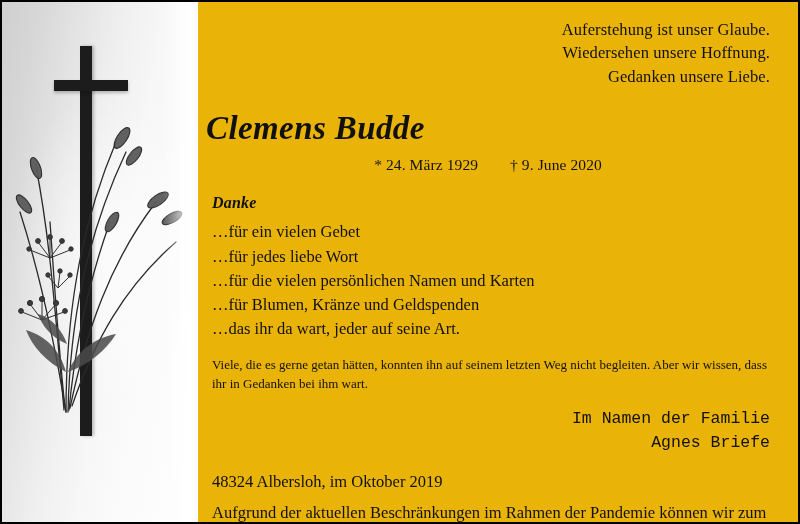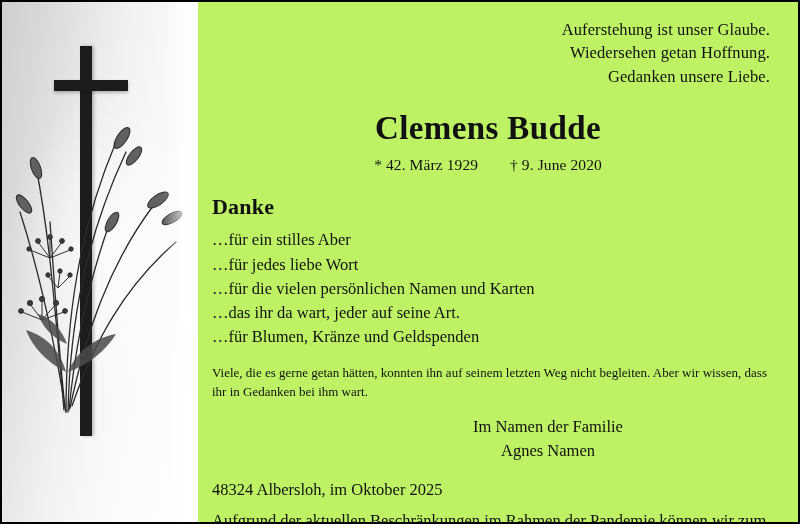--- a/index.html
+++ b/index.html
@@ -10,21 +10,21 @@
   body {
     font-family: "Liberation Serif", serif;
     color: #111;
   }
   .page {
     position: relative;
     width: 800px;
     height: 524px;
     box-sizing: border-box;
     border: 2px solid #000;
-    background: #bef264;
+    background: #eab308;
     overflow: hidden;
   }
 
   
   .left-panel {
     position: absolute;
     left: 0;
     top: 0;
     width: 196px;
     height: 520px;
@@ -98,63 +98,66 @@
   .verse {
     text-align: right;
     font-size: 16.5px;
     line-height: 1.42;
     letter-spacing: 0.1px;
     margin-top: 4px;
   }
   .verse div { white-space: nowrap; }
 
   .name {
-    text-align: center;
+    text-align: left;
     font-size: 33px;
     font-weight: bold;
     letter-spacing: 0.4px;
     margin-top: 22px;
+    font-style: italic;
   }
   .dates {
     text-align: center;
     font-size: 15.5px;
     margin-top: 9px;
     letter-spacing: 0.1px;
   }
   .dates .sep { display: inline-block; width: 24px; }
 
   .danke {
-    font-size: 22px;
+    font-size: 16px;
     font-weight: bold;
     margin-top: 20px;
     margin-left: 6px;
     letter-spacing: 0.2px;
+    font-style: italic;
   }
 
   .thanks-list {
     margin-top: 8px;
     margin-left: 6px;
     font-size: 16.5px;
     line-height: 1.47;
   }
 
   .paragraph {
     margin-top: 13px;
     margin-left: 6px;
     font-size: 13px;
     line-height: 1.47;
     max-width: 556px;
   }
 
   .family {
     margin-top: 14px;
-    text-align: center;
+    text-align: right;
     font-size: 16.5px;
     line-height: 1.5;
     padding-left: 120px;
+    font-family: Liberation Mono, monospace;
   }
 
   .place {
     margin-top: 16px;
     margin-left: 6px;
     font-size: 16.5px;
   }
 
   .notice {
     margin-top: 9px;
@@ -228,47 +231,47 @@
       </g>
     </svg>
 
     <div class="panel-edge"></div>
   </div>
 
   <div class="content">
 
     <div class="verse">
       <div>Auferstehung ist unser Glaube.</div>
-      <div>Wiedersehen getan Hoffnung.</div>
+      <div>Wiedersehen unsere Hoffnung.</div>
       <div>Gedanken unsere Liebe.</div>
     </div>
 
     <div class="name">Clemens Budde</div>
 
     <div class="dates">
-      <span>* 42. März 1929</span>
+      <span>* 24. März 1929</span>
       <span class="sep"></span>
       <span>† 9. June 2020</span>
     </div>
 
     <div class="danke">Danke</div>
 
     <div class="thanks-list">
-      <div>…für ein stilles Aber</div>
+      <div>…für ein vielen Gebet</div>
       <div>…für jedes liebe Wort</div>
       <div>…für die vielen persönlichen Namen und Karten</div>
+      <div>…für Blumen, Kränze und Geldspenden</div>
       <div>…das ihr da wart, jeder auf seine Art.</div>
-      <div>…für Blumen, Kränze und Geldspenden</div>
     </div>
 
     <div class="paragraph">Viele, die es gerne getan hätten, konnten ihn auf seinem letzten Weg nicht begleiten. Aber wir wissen, dass ihr in Gedanken bei ihm wart.</div>
 
     <div class="family">
       <div>Im Namen der Familie</div>
-      <div>Agnes Namen</div>
-    </div>
-
-    <div class="place">48324 Albersloh, im Oktober 2025</div>
+      <div>Agnes Briefe</div>
+    </div>
+
+    <div class="place">48324 Albersloh, im Oktober 2019</div>
 
     <div class="notice">Aufgrund der aktuellen Beschränkungen im Rahmen der Pandemie können wir zum Sechswochen-Seelenamt leider nicht einladen. Wir bitten dem Verstorbenen an Allerheiligen und Allerseelen zu gedenken und ihn in ein persönliches Gebet aufzunehmen.</div>
 
   </div>
 </div>
 
 </body></html>

